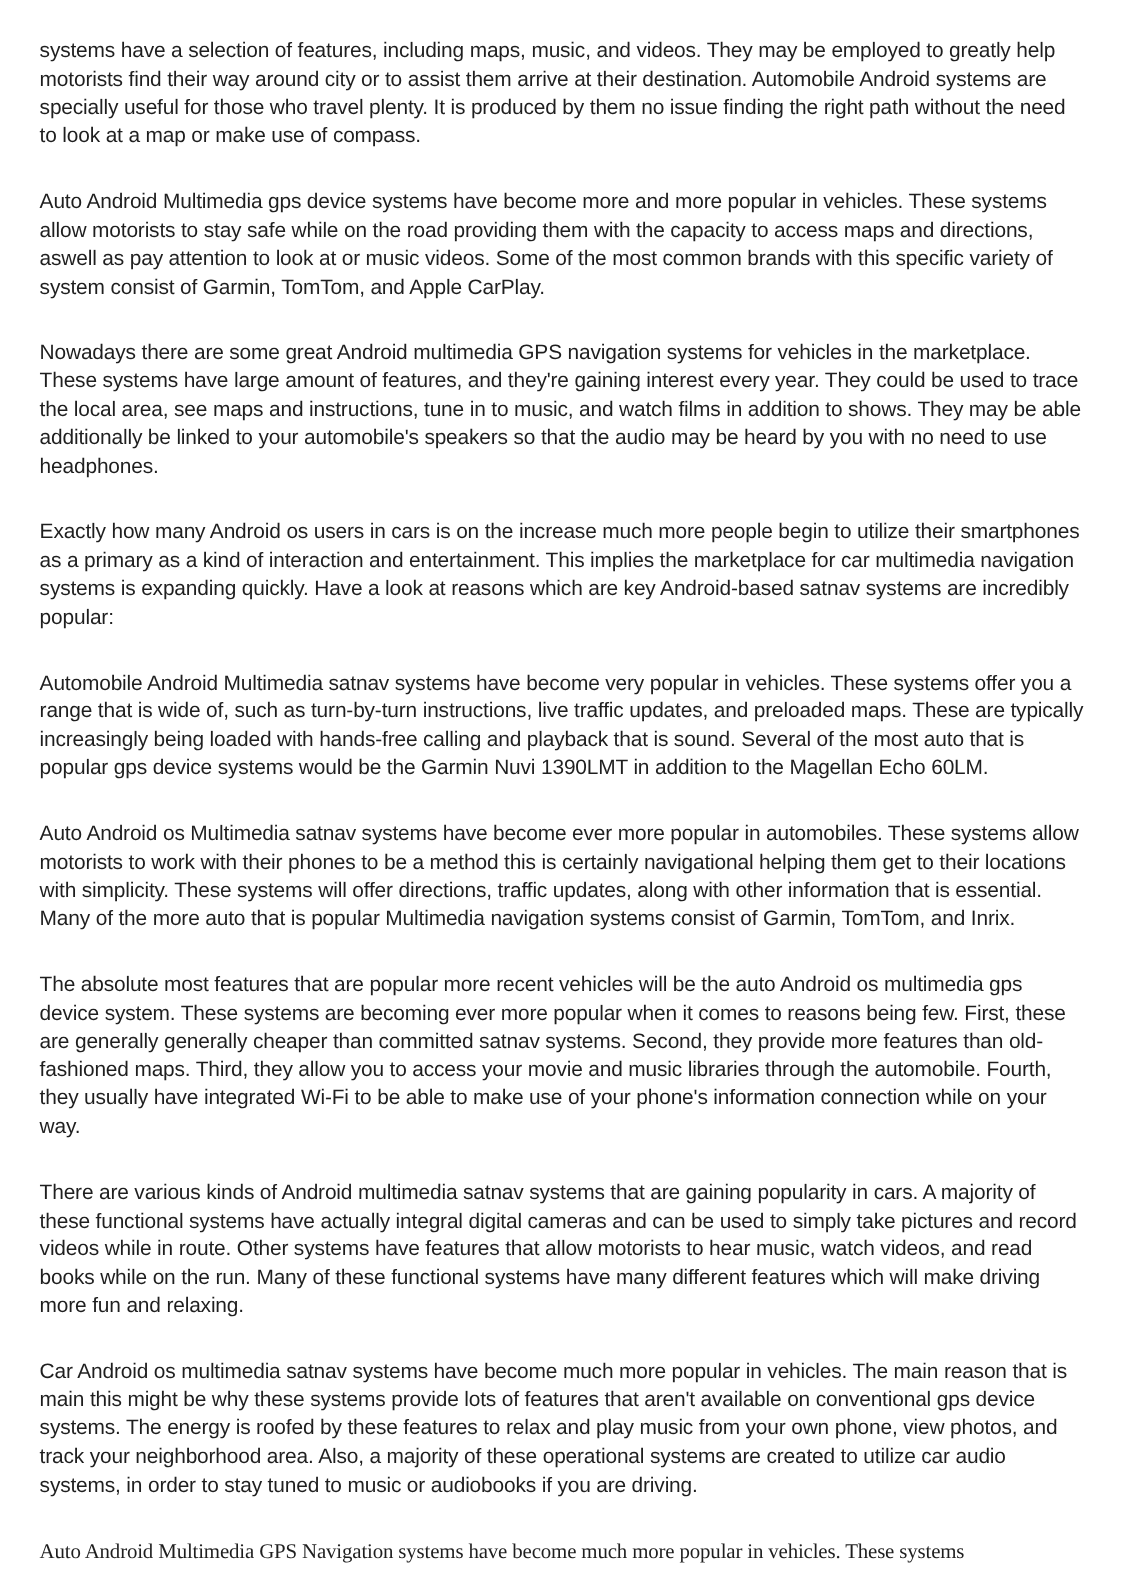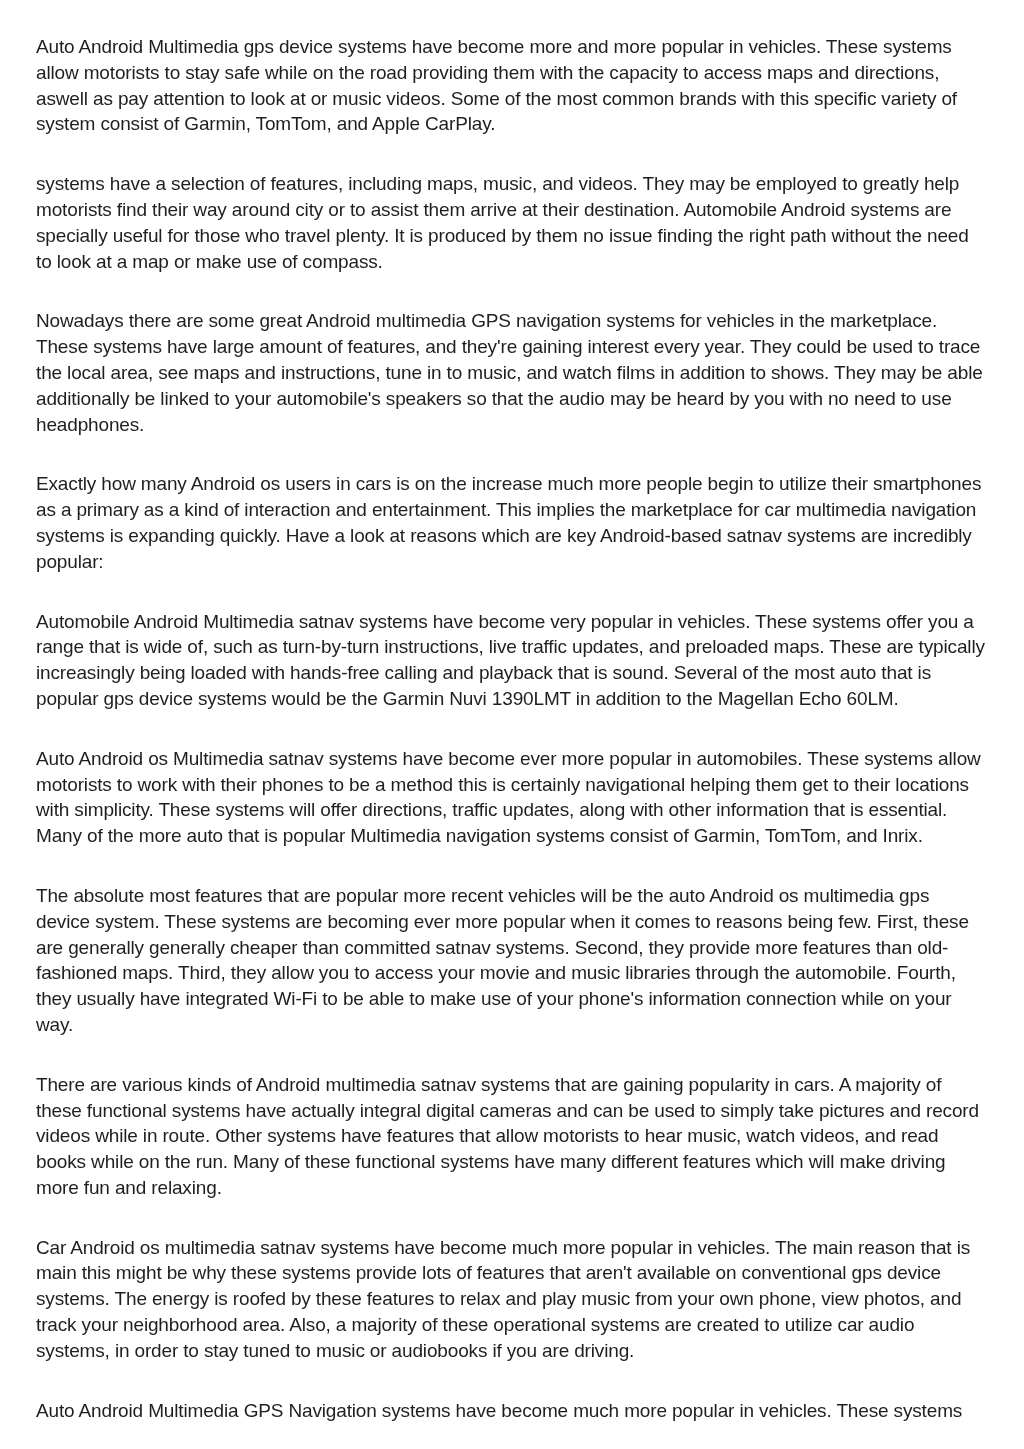--- a/index.html
+++ b/index.html
@@ -27,30 +27,31 @@
     color: #1f1f1f;
     letter-spacing: -0.15px;
     text-rendering: optimizeLegibility;
   }
   .doc-body p {
     margin: 0 0 34px 0;
     padding: 0;
   }
   .doc-body p:last-child {
     margin-bottom: 0;
+    font-family: Liberation Serif, serif;
   }
 </style>
 </head>
 <body style="background: rgb(255, 255, 255);">
 
 <main class="doc-page">
   <div class="doc-body" style="color: rgb(31, 31, 31);">
 
-  <p>Auto Android Multimedia gps device systems have become more and more popular in vehicles. These systems allow motorists to stay safe while on the road providing them with the capacity to access maps and directions, aswell as pay attention to look at or music videos. Some of the most common brands with this specific variety of system consist of Garmin, TomTom, and Apple CarPlay.</p>
-      <p>systems have a selection of features, including maps, music, and videos. They may be employed to greatly help motorists find their way around city or to assist them arrive at their destination. Automobile Android systems are specially useful for those who travel plenty. It is produced by them no issue finding the right path without the need to look at a map or make use of compass.</p>
+  <p>systems have a selection of features, including maps, music, and videos. They may be employed to greatly help motorists find their way around city or to assist them arrive at their destination. Automobile Android systems are specially useful for those who travel plenty. It is produced by them no issue finding the right path without the need to look at a map or make use of compass.</p>
+      <p>Auto Android Multimedia gps device systems have become more and more popular in vehicles. These systems allow motorists to stay safe while on the road providing them with the capacity to access maps and directions, aswell as pay attention to look at or music videos. Some of the most common brands with this specific variety of system consist of Garmin, TomTom, and Apple CarPlay.</p>
       <p>Nowadays there are some great Android multimedia GPS navigation systems for vehicles in the marketplace. These systems have large amount of features, and they're gaining interest every year. They could be used to trace the local area, see maps and instructions, tune in to music, and watch films in addition to shows. They may be able additionally be linked to your automobile's speakers so that the audio may be heard by you with no need to use headphones.</p>
       <p>Exactly how many Android os users in cars is on the increase much more people begin to utilize their smartphones as a primary as a kind of interaction and entertainment. This implies the marketplace for car multimedia navigation systems is expanding quickly. Have a look at reasons which are key Android-based satnav systems are incredibly popular:</p>
       <p>Automobile Android Multimedia satnav systems have become very popular in vehicles. These systems offer you a range that is wide of, such as turn-by-turn instructions, live traffic updates, and preloaded maps. These are typically increasingly being loaded with hands-free calling and playback that is sound. Several of the most auto that is popular gps device systems would be the Garmin Nuvi 1390LMT in addition to the Magellan Echo 60LM.</p>
       <p>Auto Android os Multimedia satnav systems have become ever more popular in automobiles. These systems allow motorists to work with their phones to be a method this is certainly navigational helping them get to their locations with simplicity. These systems will offer directions, traffic updates, along with other information that is essential. Many of the more auto that is popular Multimedia navigation systems consist of Garmin, TomTom, and Inrix.</p>
       <p>The absolute most features that are popular more recent vehicles will be the auto Android os multimedia gps device system. These systems are becoming ever more popular when it comes to reasons being few. First, these are generally generally cheaper than committed satnav systems. Second, they provide more features than old-fashioned maps. Third, they allow you to access your movie and music libraries through the automobile. Fourth, they usually have integrated Wi-Fi to be able to make use of your phone's information connection while on your way.</p>
       <p>There are various kinds of Android multimedia satnav systems that are gaining popularity in cars. A majority of these functional systems have actually integral digital cameras and can be used to simply take pictures and record videos while in route. Other systems have features that allow motorists to hear music, watch videos, and read books while on the run. Many of these functional systems have many different features which will make driving more fun and relaxing.</p>
       <p>Car Android os multimedia satnav systems have become much more popular in vehicles. The main reason that is main this might be why these systems provide lots of features that aren't available on conventional gps device systems. The energy is roofed by these features to relax and play music from your own phone, view photos, and track your neighborhood area. Also, a majority of these operational systems are created to utilize car audio systems, in order to stay tuned to music or audiobooks if you are driving.</p>
       <p>Auto Android Multimedia GPS Navigation systems have become much more popular in vehicles. These systems</p>
     </div>
 </main>

